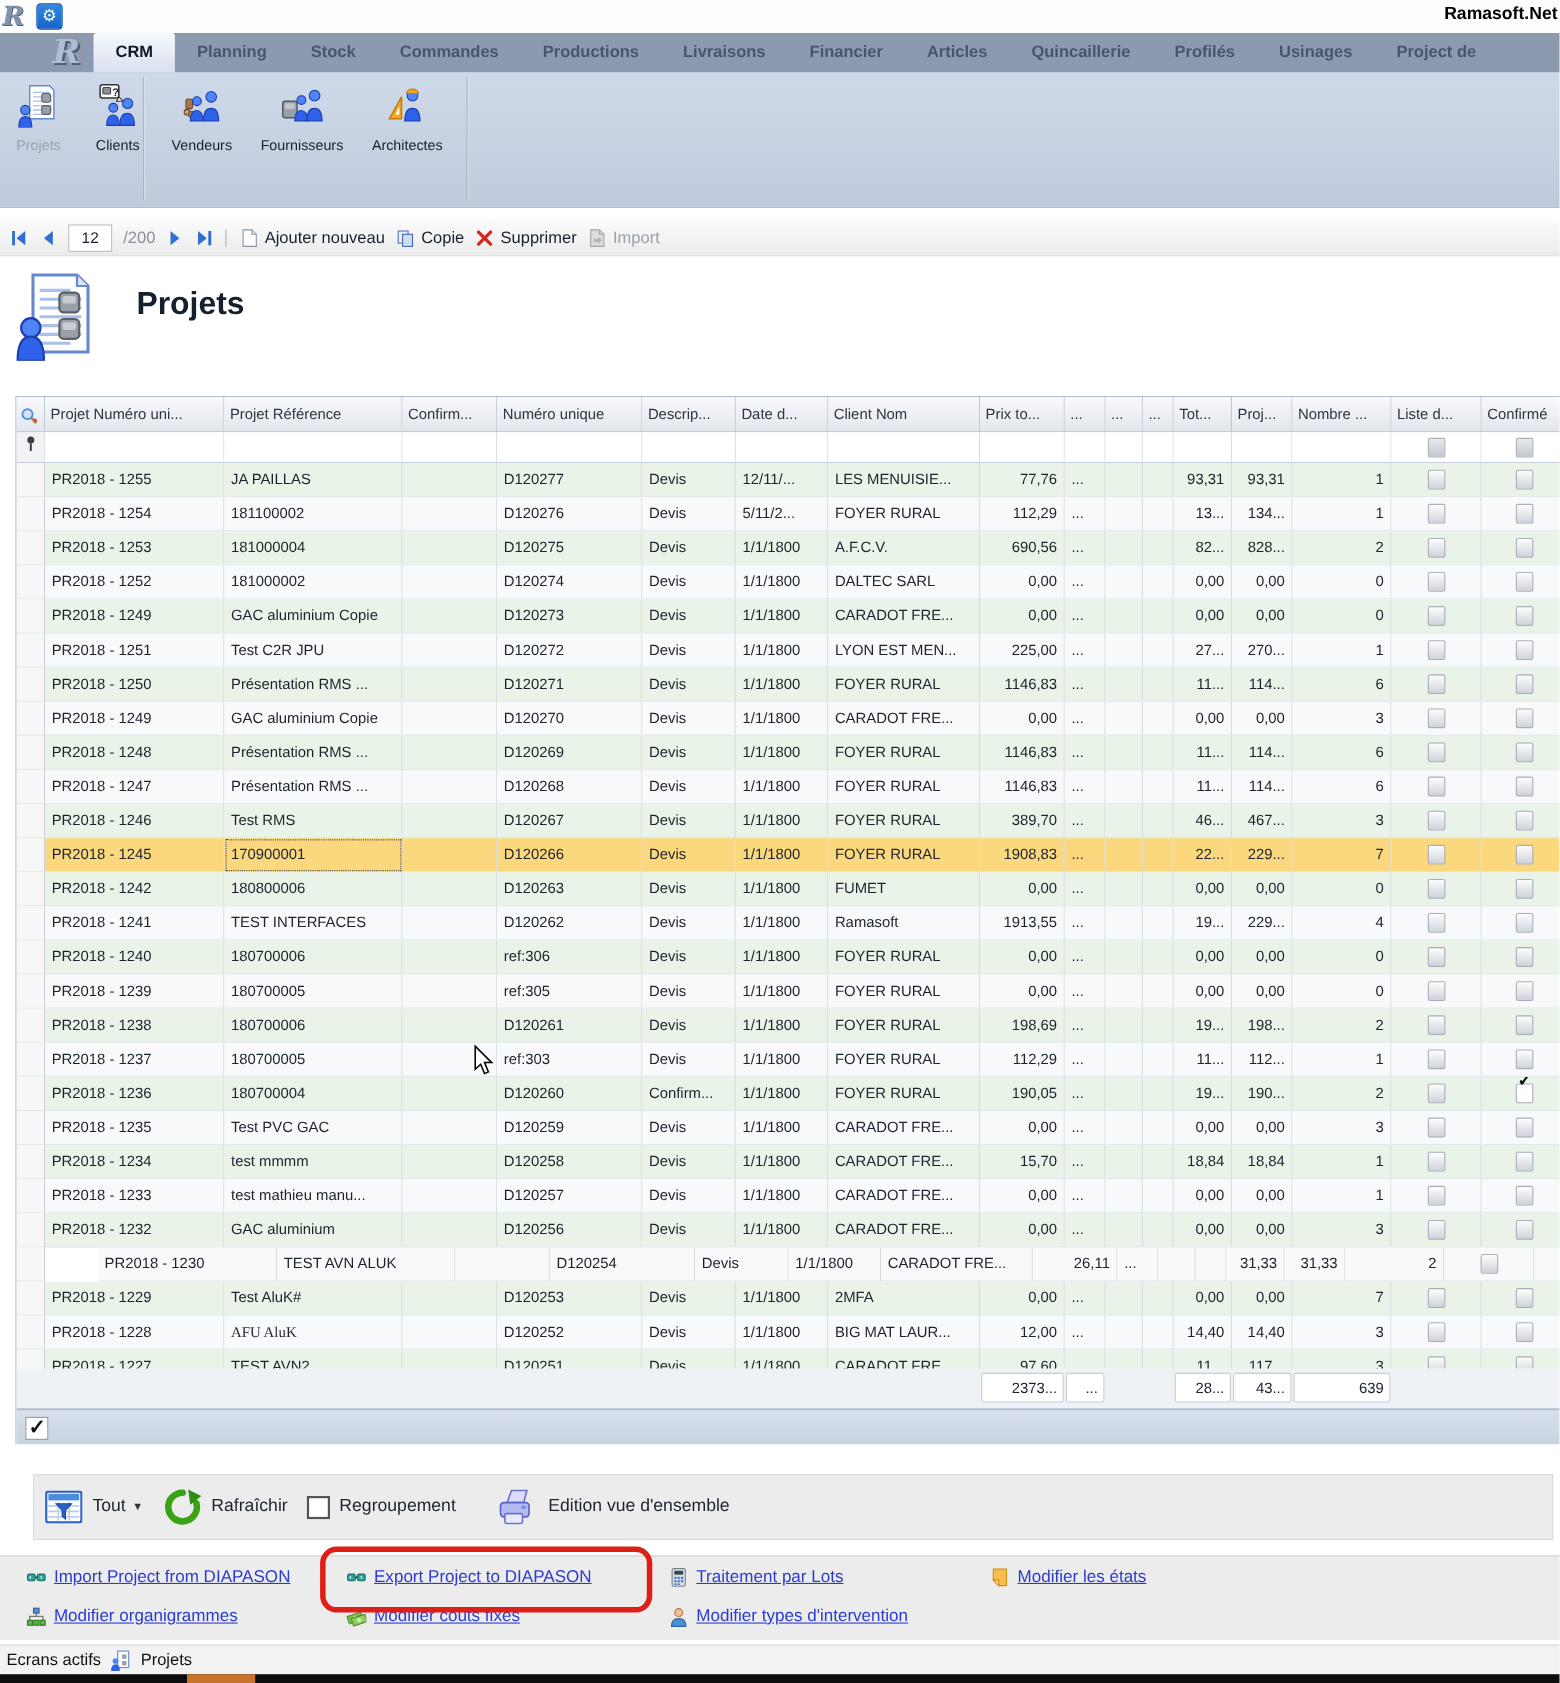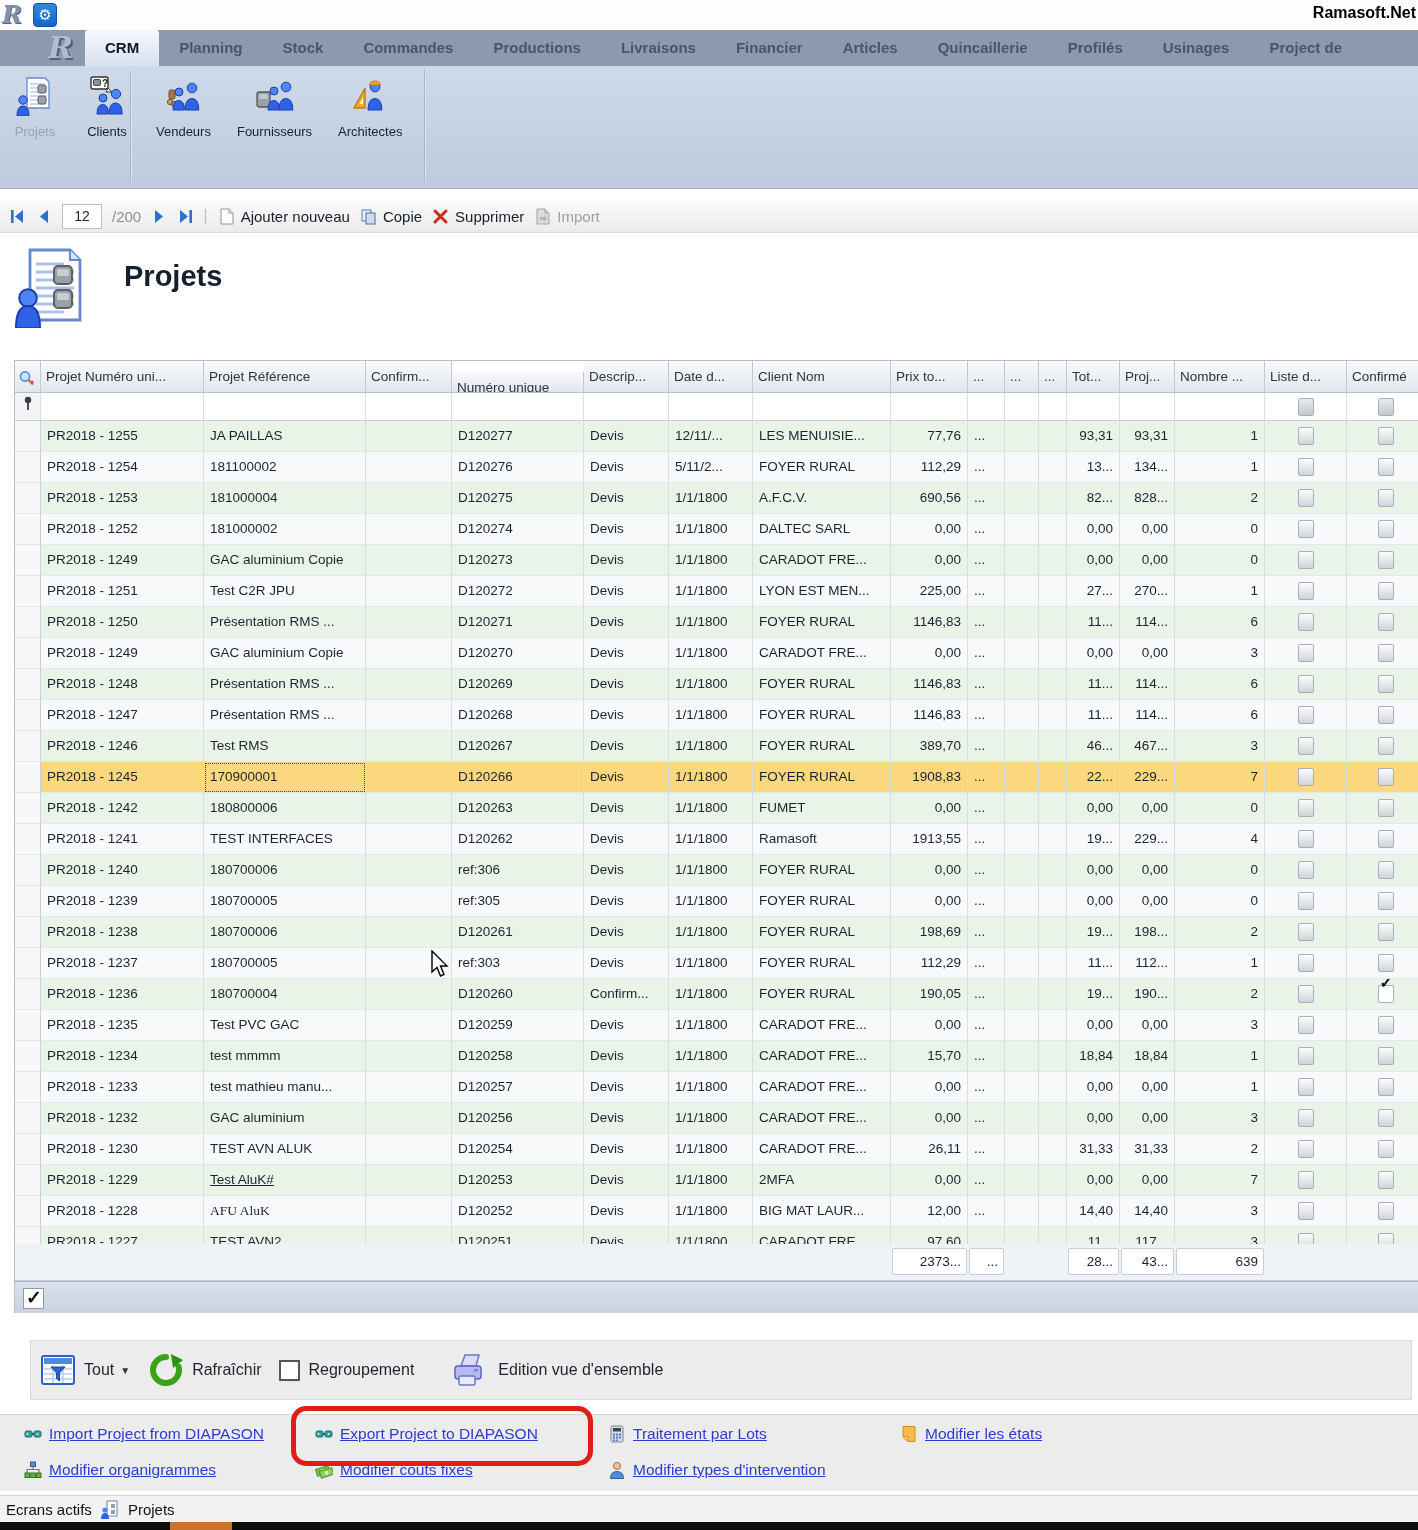--- a/index.html
+++ b/index.html
@@ -288,21 +288,21 @@
   <div class="grid">
       <div class="gh-row">
         <div class="c " style="width: 26px; padding: 6px 2px 0px 3px;"><svg width="17" height="17" viewBox="0 0 17 17">
             <circle cx="7" cy="6.5" r="4.6" fill="#cfe3f5" stroke="#4a90d9" stroke-width="1.6"></circle>
             <line x1="10.5" y1="10" x2="15" y2="14.5" stroke="#b5824a" stroke-width="2.4"></line>
             <circle cx="14" cy="12" r="1.6" fill="#d34b3a"></circle>
           </svg></div>
         <div class="c " style="width: 163px;">Projet Numéro uni...</div>
         <div class="c " style="width: 162px;">Projet Référence</div>
         <div class="c " style="width: 86px;">Confirm...</div>
-        <div class="c " style="width: 132px; margin-top: 11px;">Numéro unique</div>
+        <div class="c " style="width: 132px;">Numéro unique</div>
         <div class="c " style="width: 85px;">Descrip...</div>
         <div class="c " style="width: 84px;">Date d...</div>
         <div class="c " style="width: 138px;">Client Nom</div>
         <div class="c " style="width: 77px;">Prix to...</div>
         <div class="c " style="width: 37px;">...</div>
         <div class="c " style="width: 34px;">...</div>
         <div class="c " style="width: 28px;">...</div>
         <div class="c " style="width: 53px;">Tot...</div>
         <div class="c " style="width: 55px;">Proj...</div>
         <div class="c " style="width: 90px;">Nombre ...</div>
@@ -764,41 +764,41 @@
           <div class="c " style="width: 34px;"></div>
           <div class="c " style="width: 28px;"></div>
           <div class="c num" style="width: 53px;">0,00</div>
           <div class="c num" style="width: 55px;">0,00</div>
           <div class="c num" style="width: 90px;">3</div>
           <div class="c " style="width: 82px; text-align: center; padding-top: 6px; line-height: 0;"><span class="cb"></span></div>
           <div class="c " style="width: 78px; text-align: center; padding-top: 6px; line-height: 0;"><span class="cb"></span></div>
         </div>
         <div class="g-row lite">
           <div class="c ind" style="width: 26px;"></div>
-          <div class="c " style="width: 163px;">PR2018 - 1230</div>
+          <div class="c " style="width: 163px; margin-left: 48px;">PR2018 - 1230</div>
           <div class="c " style="width: 162px;">TEST AVN ALUK</div>
           <div class="c " style="width: 86px;"></div>
           <div class="c " style="width: 132px;">D120254</div>
           <div class="c " style="width: 85px;">Devis</div>
           <div class="c " style="width: 84px;">1/1/1800</div>
           <div class="c " style="width: 138px;">CARADOT FRE...</div>
           <div class="c num" style="width: 77px;">26,11</div>
           <div class="c " style="width: 37px;">...</div>
           <div class="c " style="width: 34px;"></div>
           <div class="c " style="width: 28px;"></div>
           <div class="c num" style="width: 53px;">31,33</div>
           <div class="c num" style="width: 55px;">31,33</div>
           <div class="c num" style="width: 90px;">2</div>
           <div class="c " style="width: 82px; text-align: center; padding-top: 6px; line-height: 0;"><span class="cb"></span></div>
           <div class="c " style="width: 78px; text-align: center; padding-top: 6px; line-height: 0;"><span class="cb"></span></div>
         </div>
         <div class="g-row green">
           <div class="c ind" style="width: 26px;"></div>
           <div class="c " style="width: 163px;">PR2018 - 1229</div>
-          <div class="c " style="width: 162px; text-decoration: underline;">Test AluK#</div>
+          <div class="c " style="width: 162px;">Test AluK#</div>
           <div class="c " style="width: 86px;"></div>
           <div class="c " style="width: 132px;">D120253</div>
           <div class="c " style="width: 85px;">Devis</div>
           <div class="c " style="width: 84px;">1/1/1800</div>
           <div class="c " style="width: 138px;">2MFA</div>
           <div class="c num" style="width: 77px;">0,00</div>
           <div class="c " style="width: 37px;">...</div>
           <div class="c " style="width: 34px;"></div>
           <div class="c " style="width: 28px;"></div>
           <div class="c num" style="width: 53px;">0,00</div>

